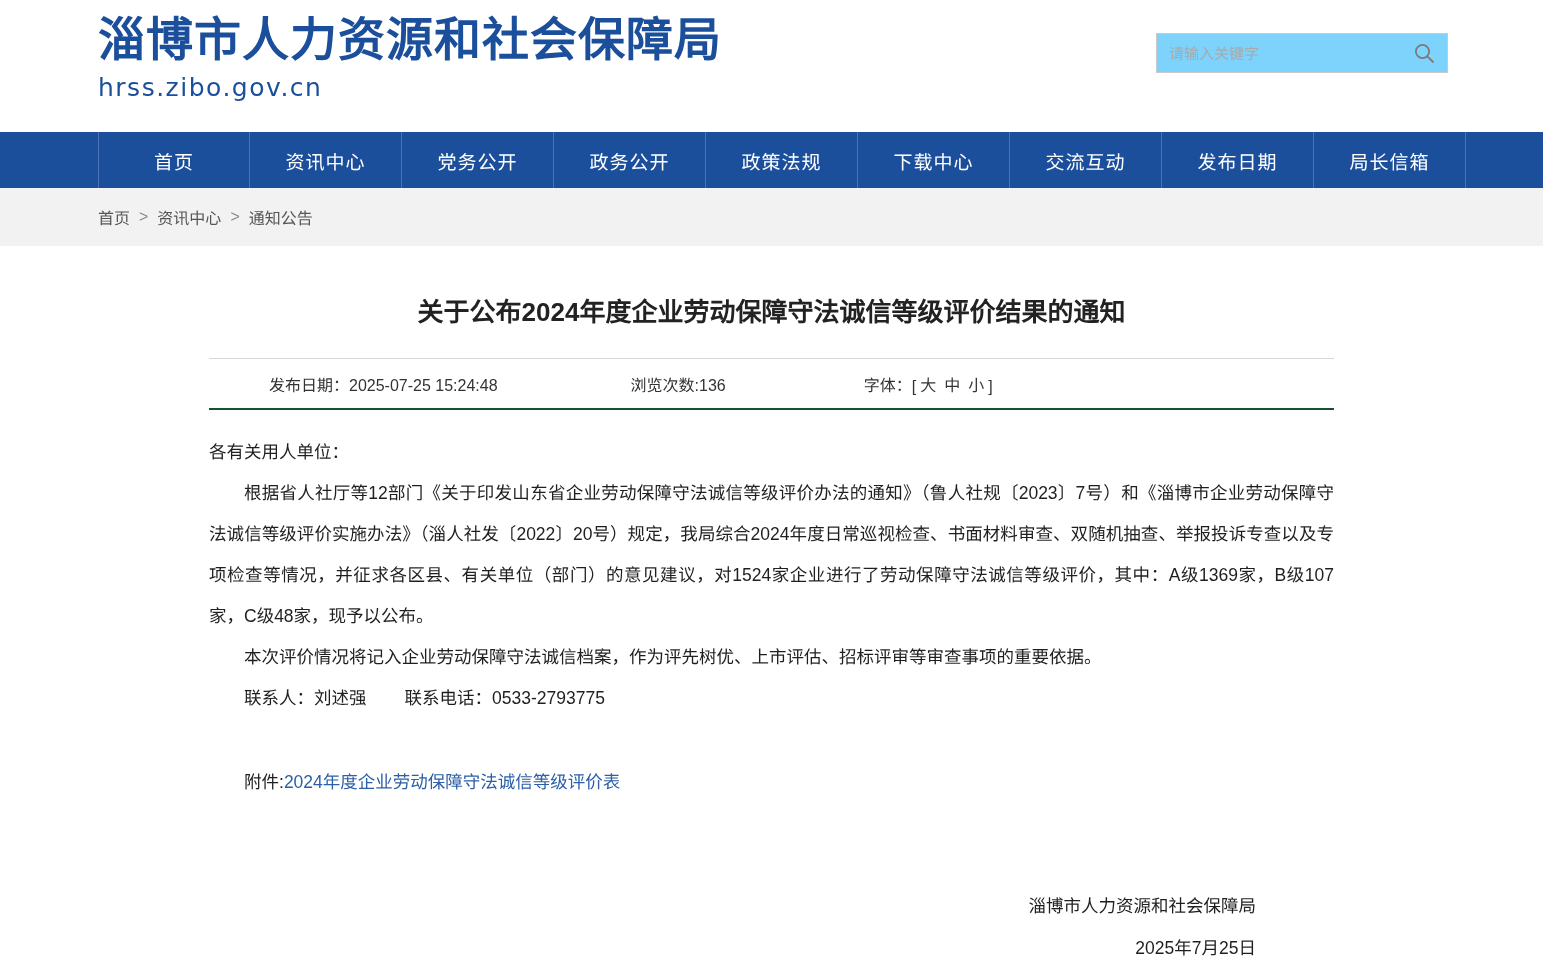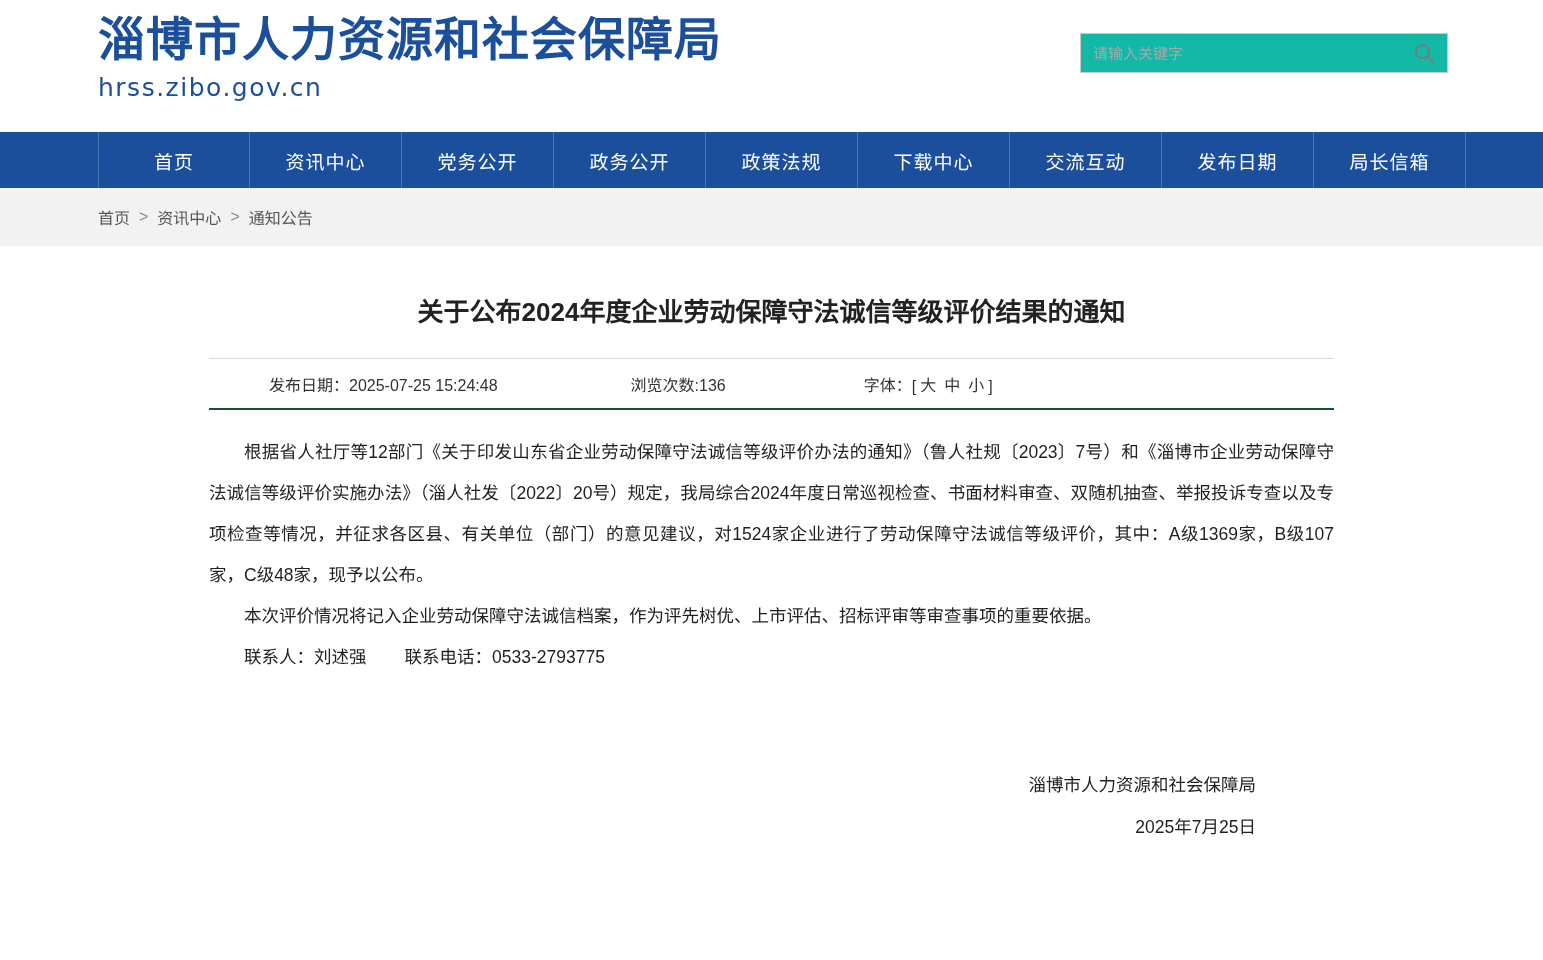--- a/index.html
+++ b/index.html
@@ -44,24 +44,24 @@
     letter-spacing: 1.5px;
     line-height: 32px;
     margin-top: 4px;
     font-family: "DejaVu Sans", sans-serif;
   }
 
   .search-box {
     position: absolute;
     right: 95px;
     top: 33px;
-    width: 368px;
+    width: 292px;
     height: 40px;
     border: 1px solid #c9c9c9;
-    background: #14b8a6;
+    background: #7dd3fc;
     display: flex;
     align-items: center;
   }
   .search-input {
     flex: 1;
     height: 100%;
     border: 0;
     outline: none;
     padding: 0 12px;
     font-size: 15px;
@@ -246,26 +246,30 @@
         <span>字体：</span>
         <span>[</span>
         <a class="fs-link">大</a>
         <a class="fs-link">中</a>
         <a class="fs-link">小</a>
         <span>]</span>
       </div>
     </div>
 
     <div class="body-text">
+      <p>各有关用人单位：</p>
       <p class="p-indent">根据省人社厅等12部门《关于印发山东省企业劳动保障守法诚信等级评价办法的通知》（鲁人社规〔2023〕7号）和《淄博市企业劳动保障守法诚信等级评价实施办法》（淄人社发〔2022〕20号）规定，我局综合2024年度日常巡视检查、书面材料审查、双随机抽查、举报投诉专查以及专项检查等情况，并征求各区县、有关单位（部门）的意见建议，对1524家企业进行了劳动保障守法诚信等级评价，其中：A级1369家，B级107家，C级48家，现予以公布。</p>
       <p class="p-indent">本次评价情况将记入企业劳动保障守法诚信档案，作为评先树优、上市评估、招标评审等审查事项的重要依据。</p>
       <p class="contact-line">
         <span>联系人：</span><span>刘述强</span><span class="contact-gap"></span><span>联系电话：</span><span>0533-2793775</span>
       </p>
 
+      <div class="attach">
+        <span>附件:</span><a>2024年度企业劳动保障守法诚信等级评价表</a>
+      </div>
 
       <div class="signature">
         <div>淄博市人力资源和社会保障局</div>
         <div>2025年7月25日</div>
       </div>
     </div>
 
   </div>
 </div>
 

